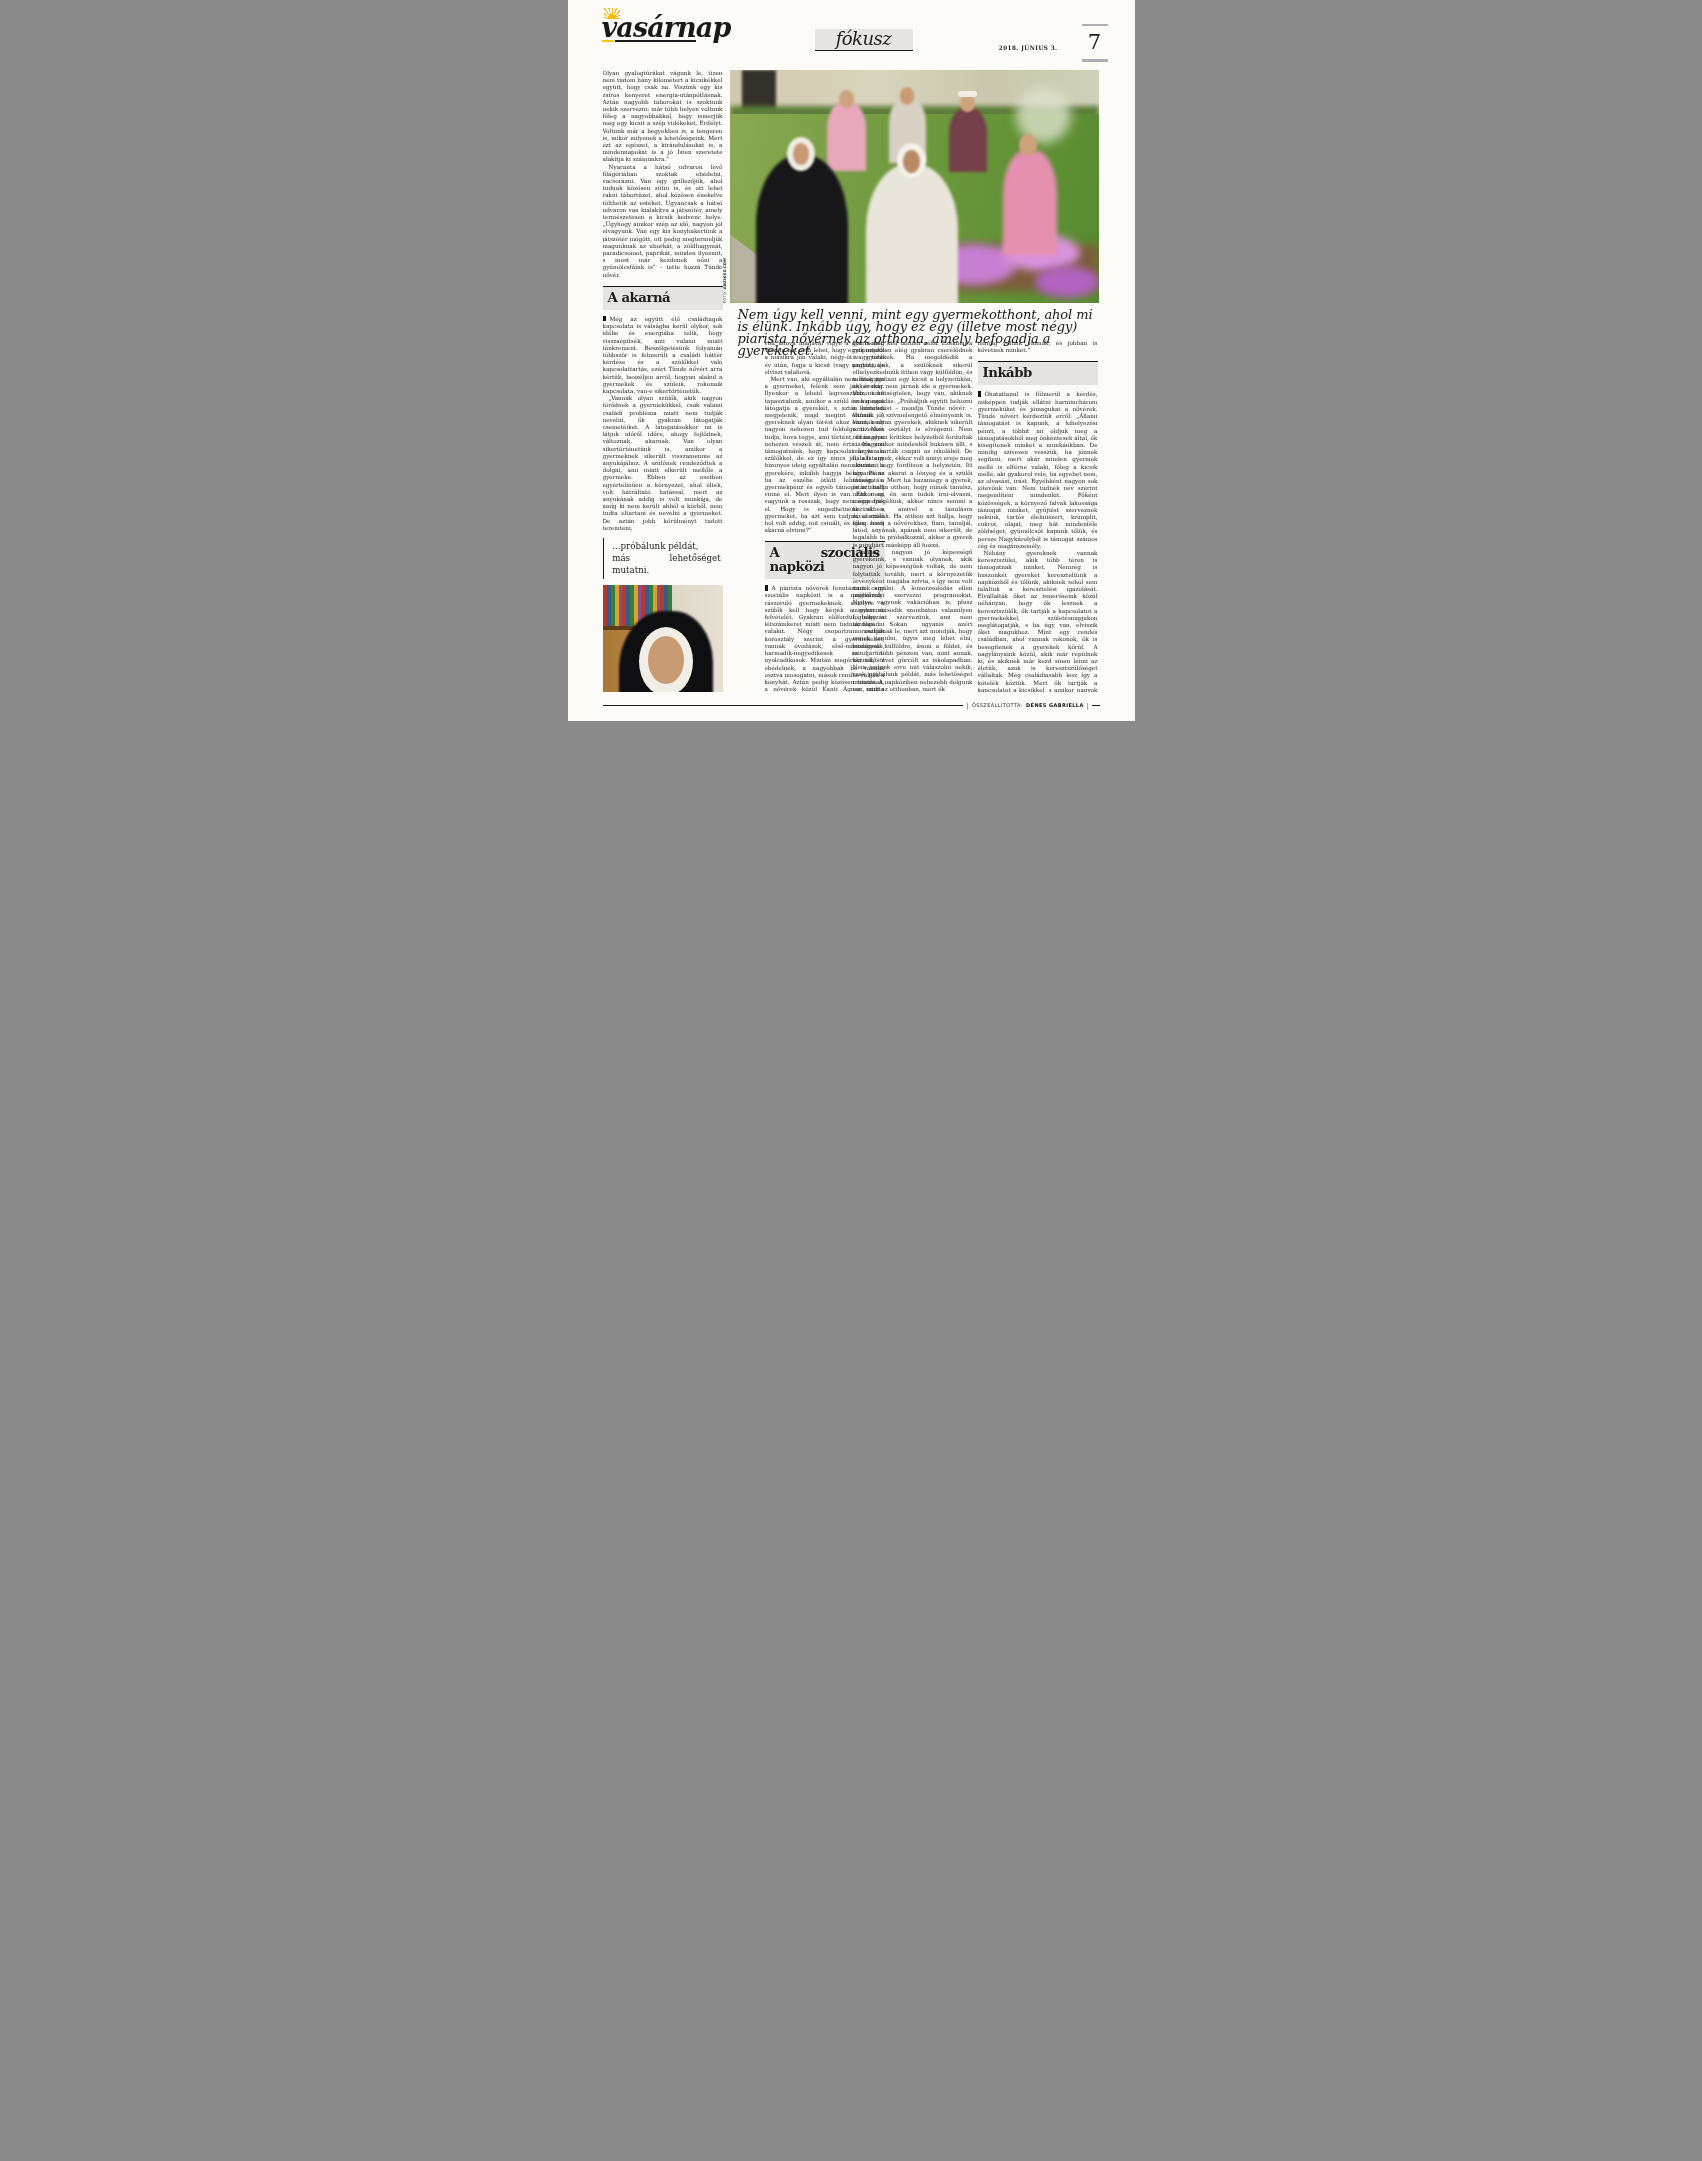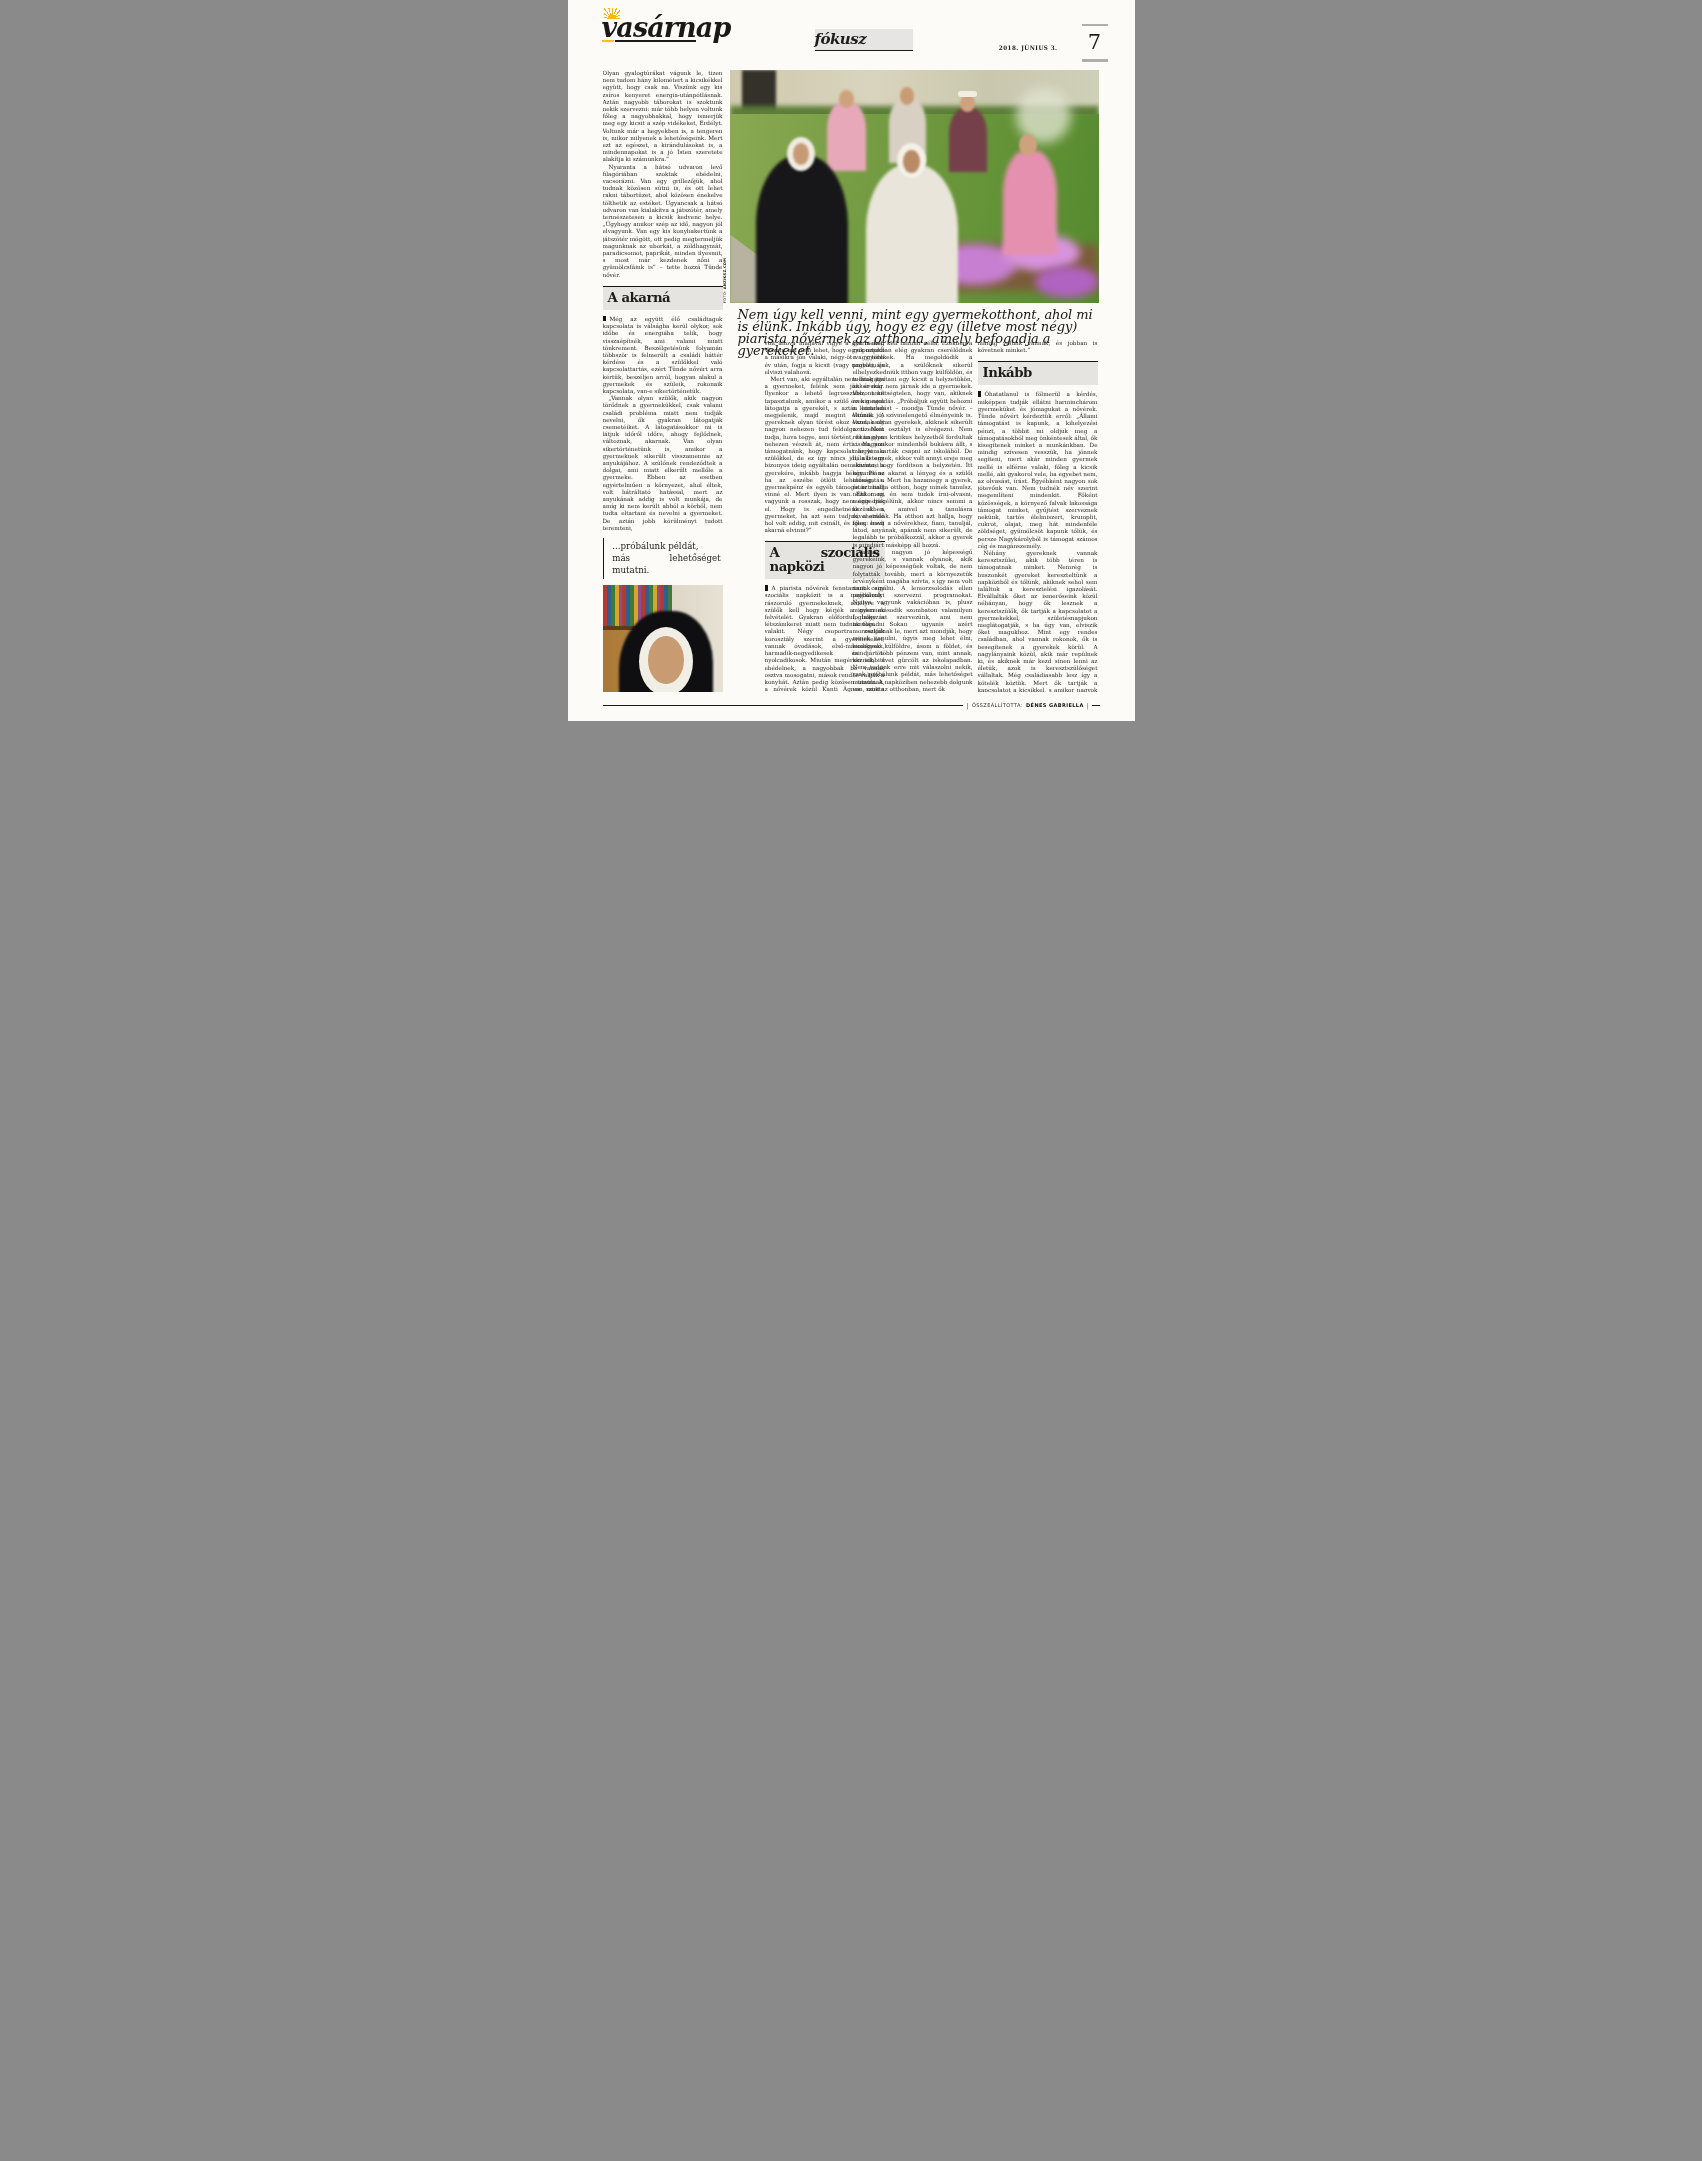--- a/index.html
+++ b/index.html
@@ -14,22 +14,22 @@
   .logo-text{ font-style:italic; font-weight:bold; font-size:27px; line-height:24px; letter-spacing:-0.9px; color:#191917;}
   .sunburst{ position:absolute; left:2.7px; top:-7.3px; width:15.6px; height:11px;
     background:
       radial-gradient(circle at 50% 100%, #f4ba0b 0 34%, rgba(0,0,0,0) 35%),
       repeating-conic-gradient(from -100deg at 50% 100%, #f4ba0b 0deg 7deg, rgba(0,0,0,0) 7deg 20deg);
   }
   .logo-underline{ display:flex; width:94px; height:2.3px; margin-top:0.5px; }
   .logo-underline .yel{ width:12px; background:#fdc300; margin-right:1.8px;}
   .logo-underline .blk{ flex:1; background:#1b1b1b;}
   .fokusz{ position:absolute; left:247px; top:29px; width:98px; height:22.4px;
-    background:#e6e5e3; border-bottom:1.8px solid #1b1b1b; text-align:left;
-    font-style:italic; font-weight:bold; font-size:15px; line-height:20.6px; letter-spacing:-0.5px;}
+    background:#e6e5e3; border-bottom:1.8px solid #1b1b1b; text-align:center;
+    font-style:italic; font-weight:normal; font-size:18px; line-height:20.6px; letter-spacing:-0.5px;}
   .dateline{ position:absolute; left:403px; top:44px; width:87px; text-align:right;
     font-size:6.2px; letter-spacing:0.5px; font-weight:bold; font-stretch:condensed;}
   .pagenum{ position:absolute; left:514px; top:24px; width:26px; text-align:center;}
   .pn-bar{ height:2.3px; background:#aeaeae;}
   .pn-num{ font-size:21px; line-height:33px; font-weight:normal;}
   
   .photo-main{ position:absolute; left:162px; top:70px; width:369px; height:233px; overflow:hidden; background:#7fa04e;}
   .photo-main div{ position:absolute; }
   .pm-wall{ left:0; top:0; width:100%; height:46px; background:linear-gradient(90deg,#cfc9ae,#d9d4bd 40%,#c9c8ae 70%,#cfd0b8); }
   .pm-door{ left:12px; top:0; width:34px; height:60px; background:#33312a; filter:blur(1.4px);}

